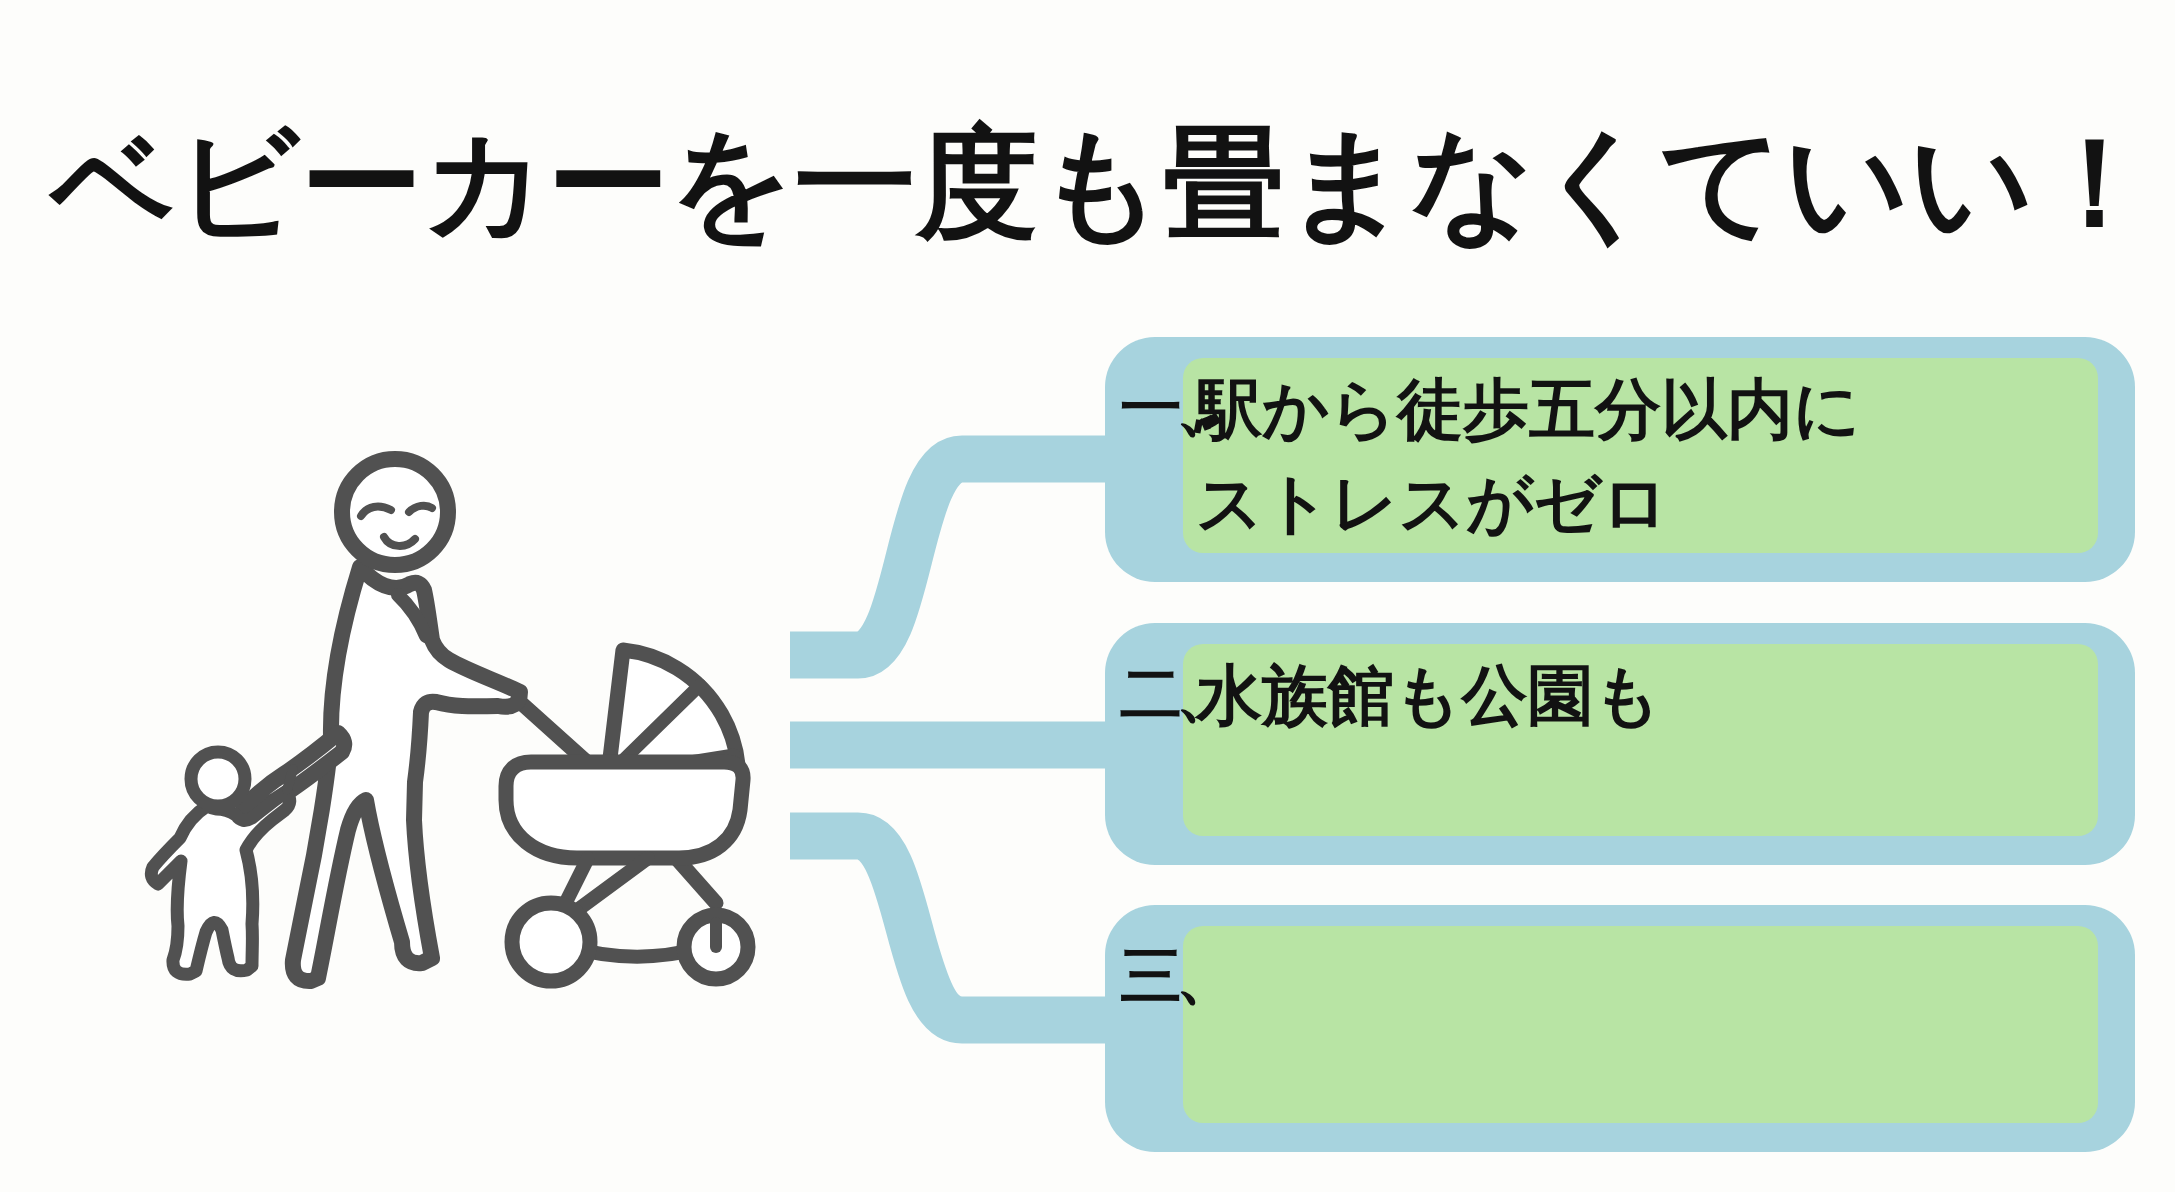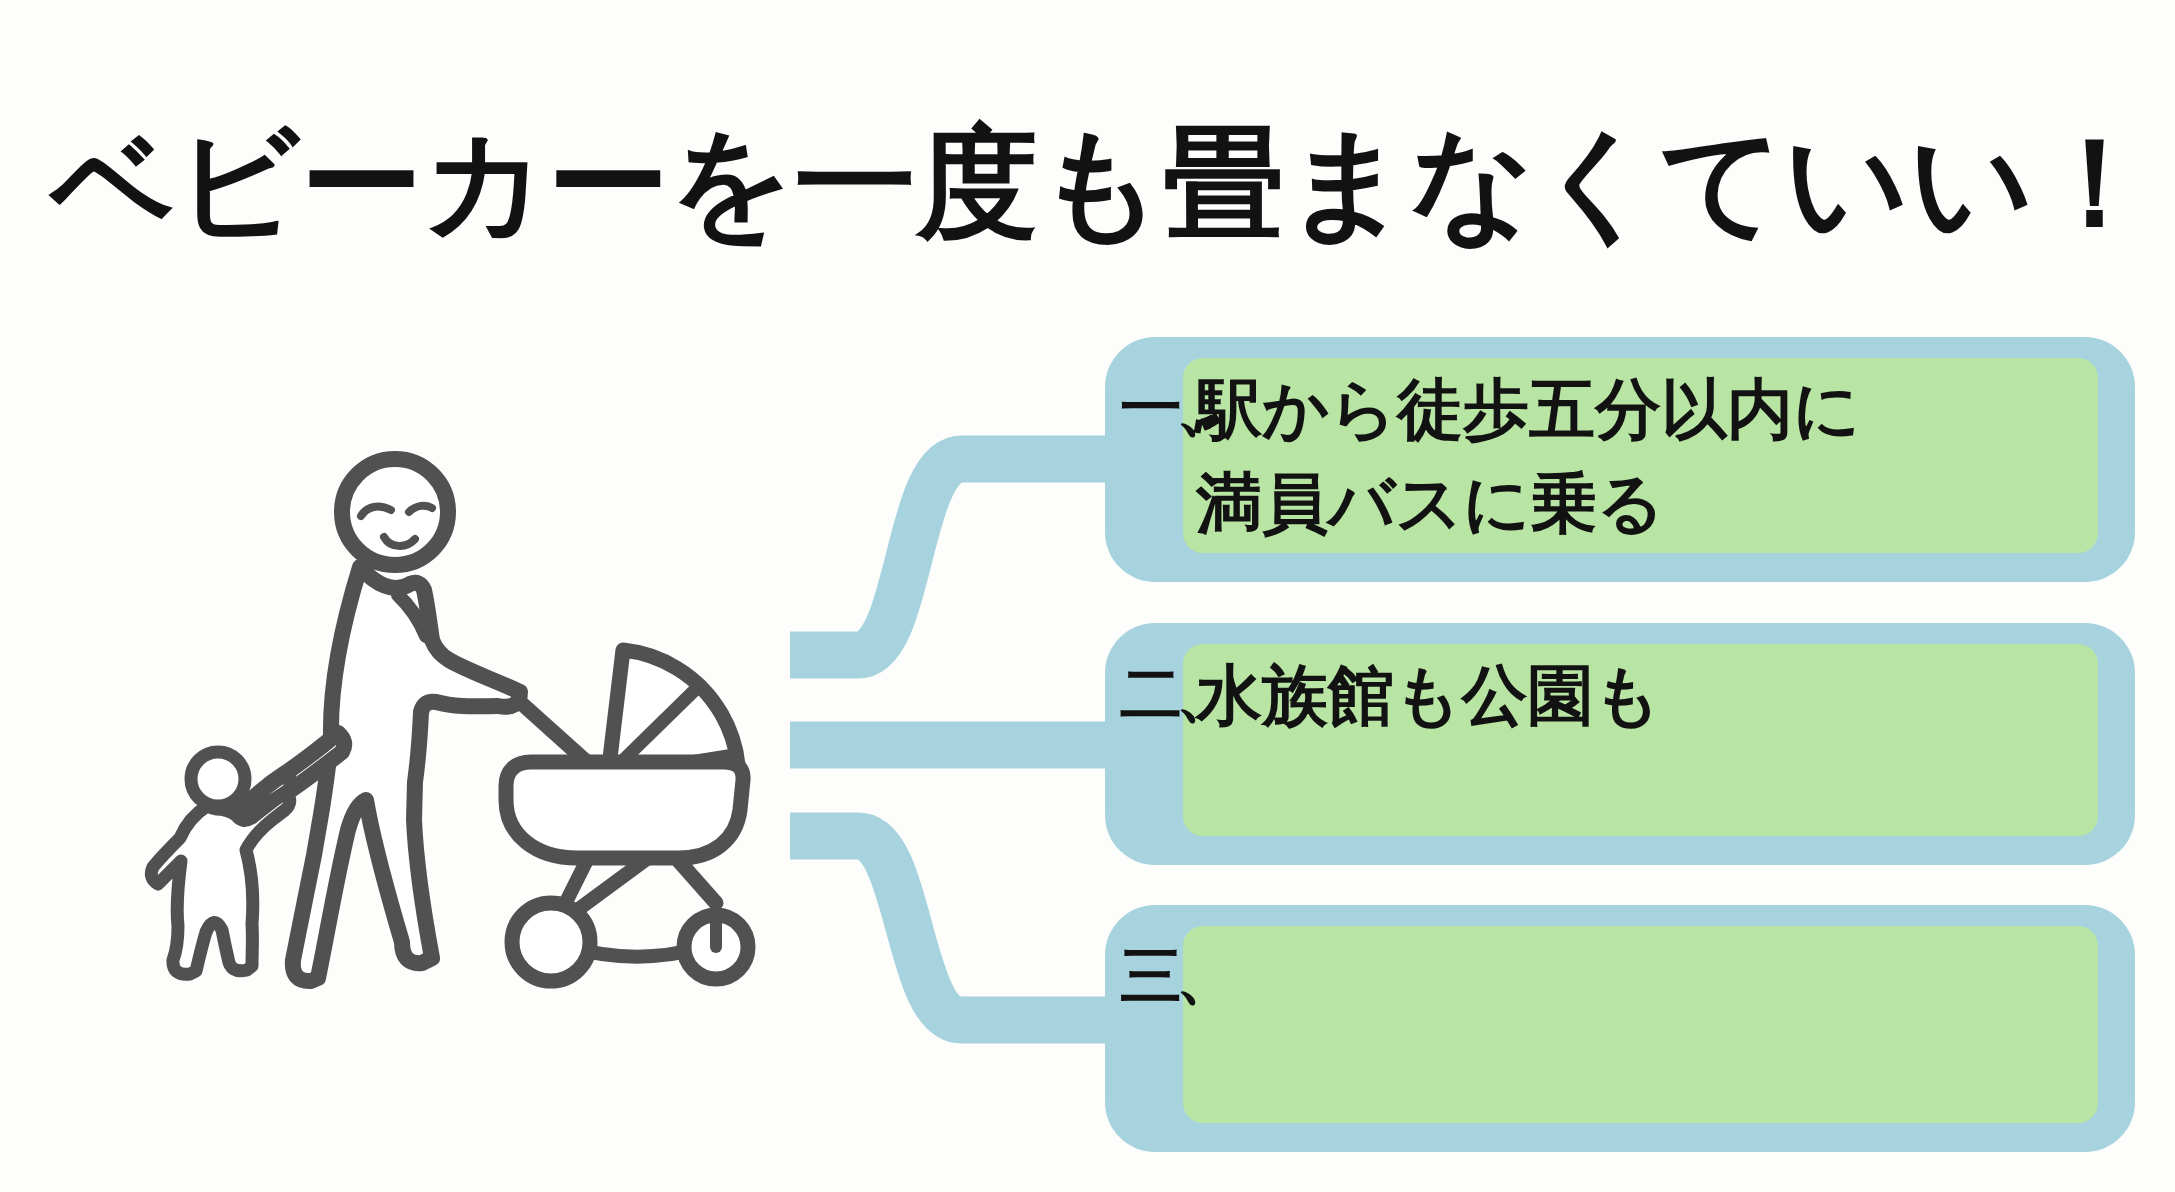--- a/index.html
+++ b/index.html
@@ -162,21 +162,21 @@
       <circle class="fig filled" stroke-width="15" cx="551" cy="942" r="39"></circle>
       <circle class="fig filled" stroke-width="15" cx="716" cy="947" r="32"></circle>
       <path class="fig" stroke-width="12" d="M 716 947 L 716 923"></path>
     </g>
   </svg>
 
   <div class="card card-1">
     <div class="num">一、</div>
     <div class="inner">
       <div class="line">駅から徒歩五分以内に</div>
-      <div class="line">満員バスに乗る</div>
+      <div class="line">ストレスがゼロ</div>
     </div>
   </div>
 
   <div class="card card-2">
     <div class="num">二、</div>
     <div class="inner">
       <div class="line">水族館も公園も</div>
     </div>
   </div>
 

